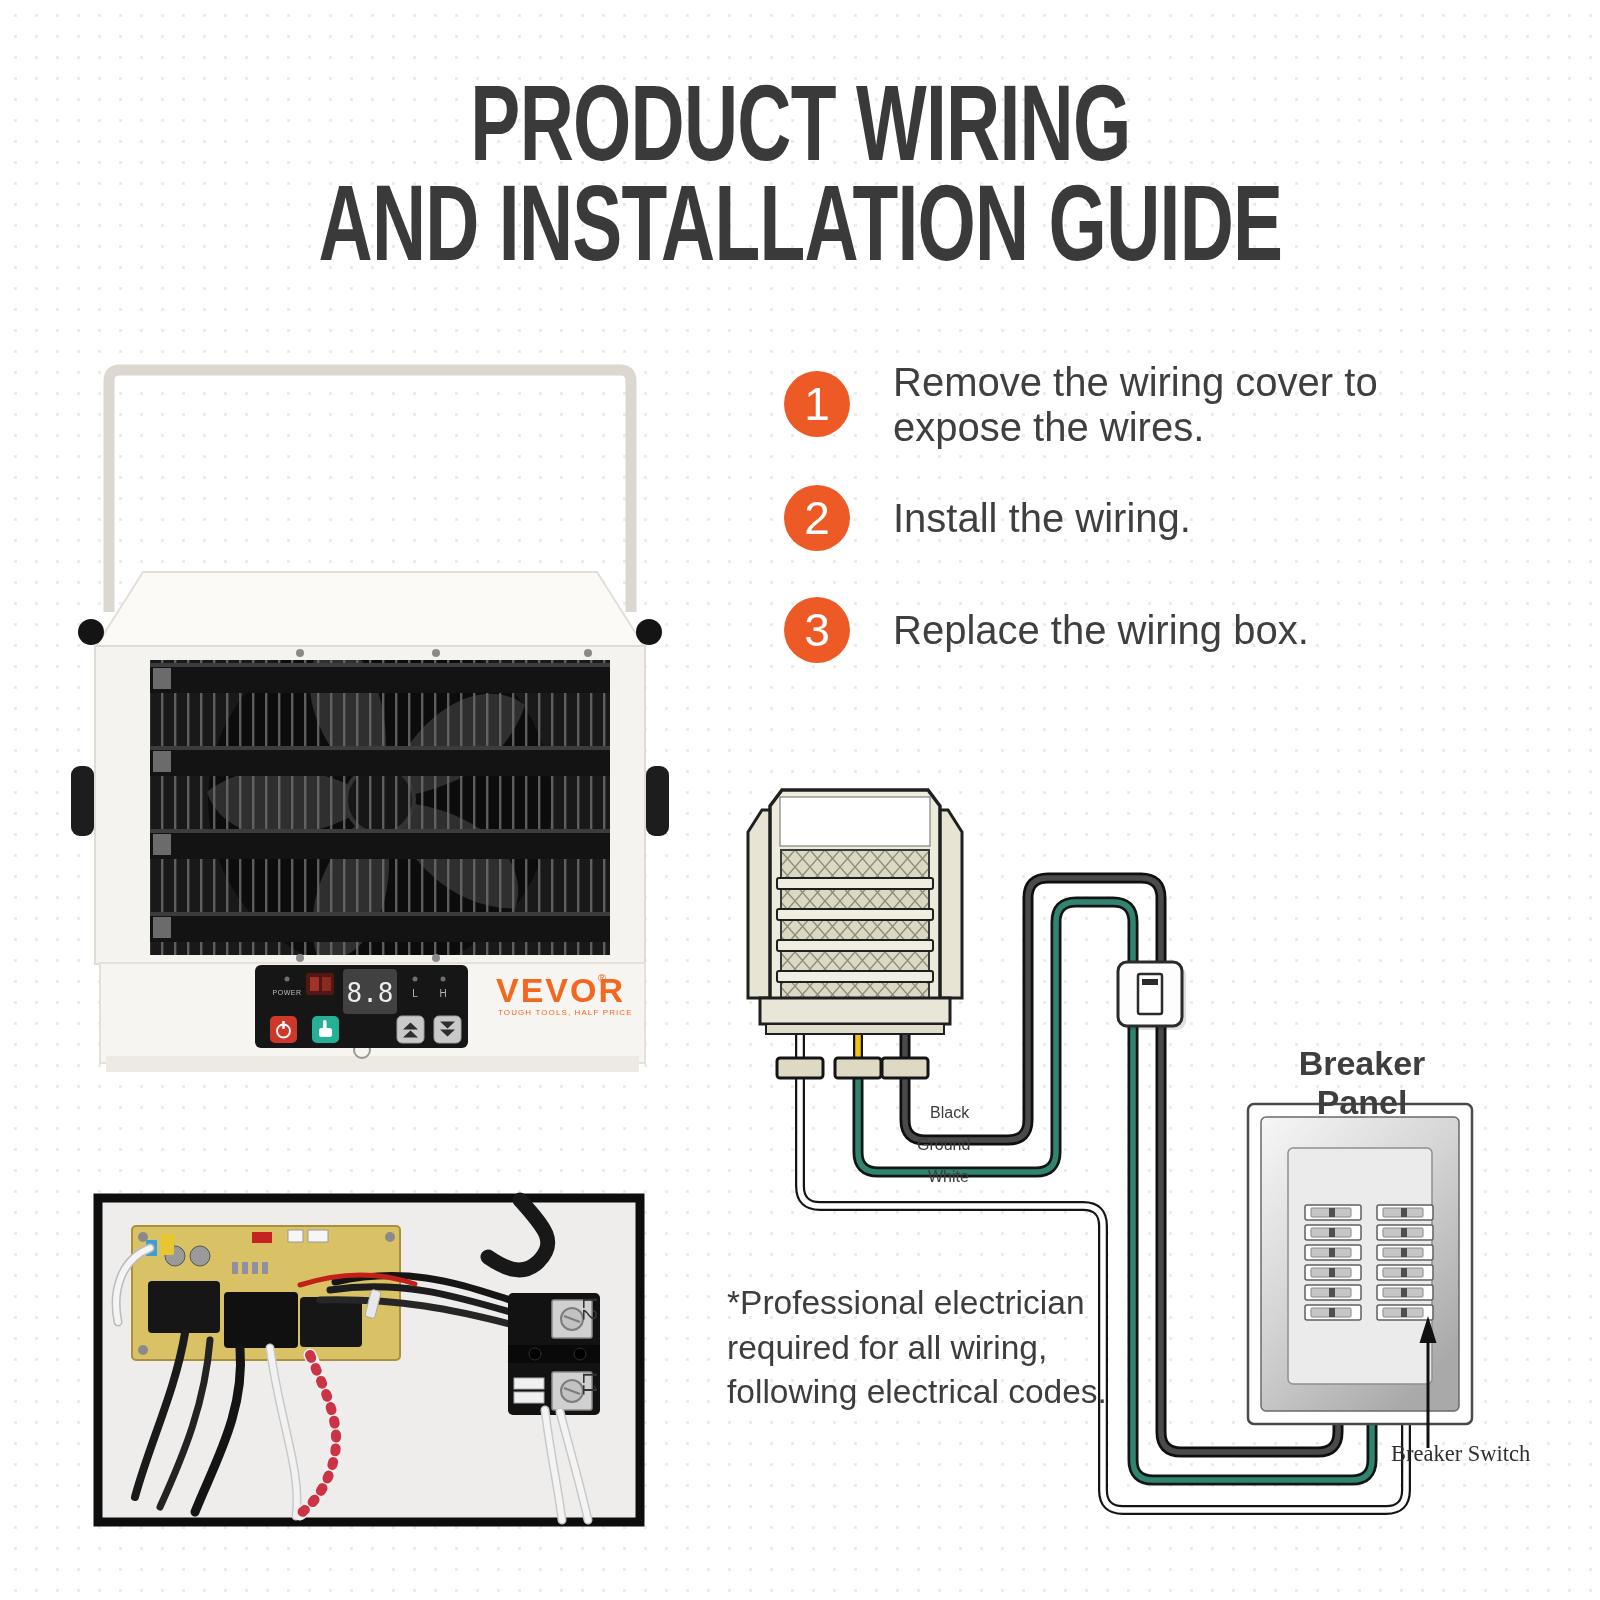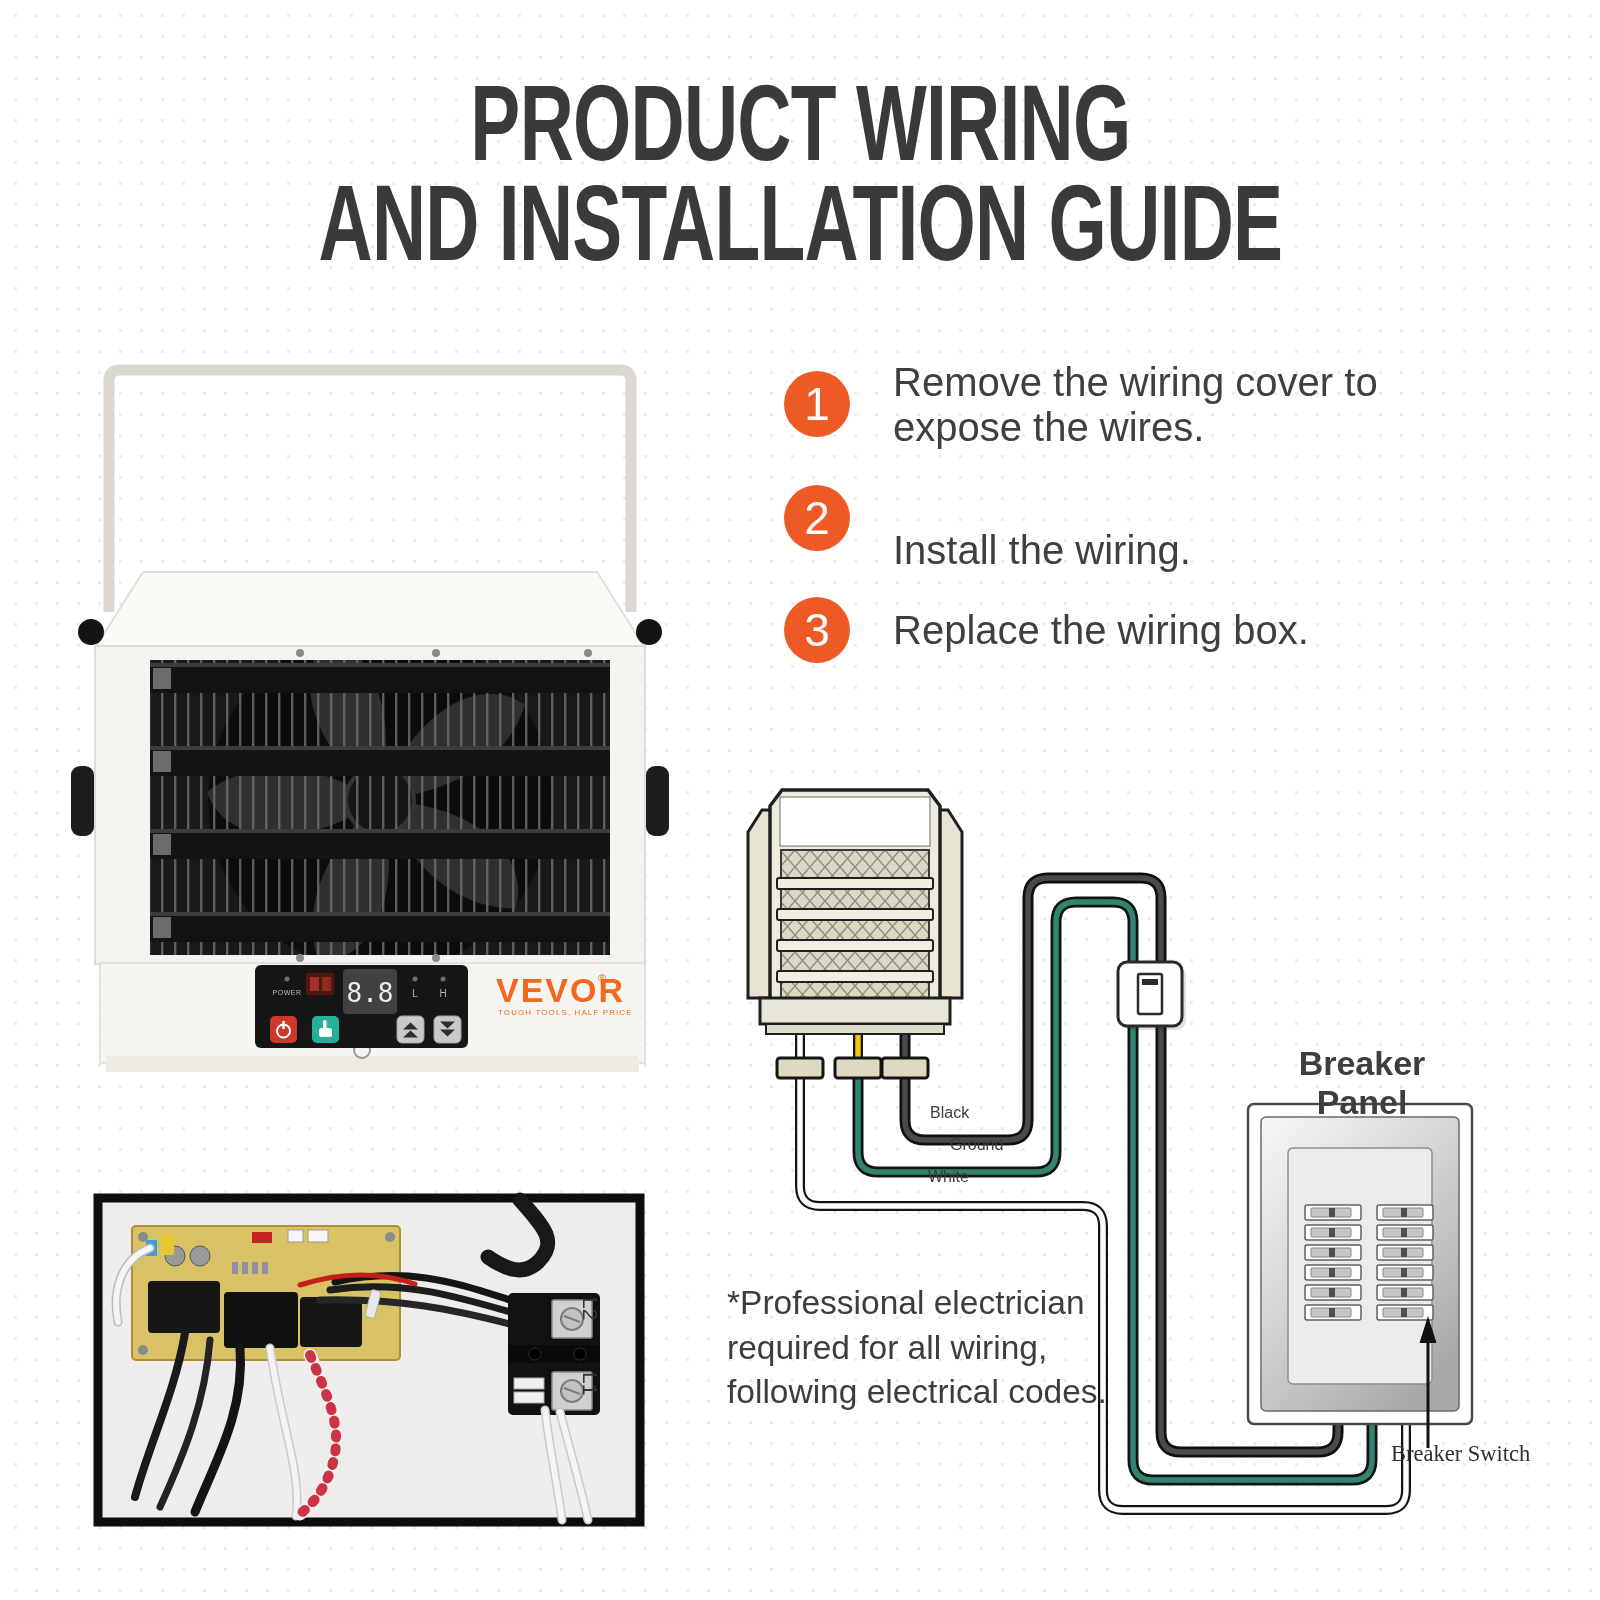--- a/index.html
+++ b/index.html
@@ -333,29 +333,29 @@
 </div>
 
 <div class="abs step-circle" style="top:371px;">
   <span>1</span>
 </div>
 <div class="abs step-text" style="top:360px;">Remove the wiring cover to expose the wires.</div>
 
 <div class="abs step-circle" style="top:485px;">
   <span>2</span>
 </div>
-<div class="abs step-text" style="top:496px;margin-top:32px;">Install the wiring.</div>
+<div class="abs step-text" style="top:496px;">Install the wiring.</div>
 
 <div class="abs step-circle" style="top:597px;">
   <span>3</span>
 </div>
 <div class="abs step-text" style="top:608px;">Replace the wiring box.</div>
 
 <div class="abs wire-label" style="left:930px;top:1104px;">Black</div>
-<div class="abs wire-label" style="left:917px;top:1136px;margin-left:33px;">Ground</div>
+<div class="abs wire-label" style="left:917px;top:1136px;">Ground</div>
 <div class="abs wire-label" style="left:928px;top:1168px;">White</div>
 
 <div class="abs bp-label">Breaker Panel</div>
 <div class="abs bs-label">Breaker Switch</div>
 
 <div class="abs note">
   <div>*Professional electrician</div>
   <div>required for all wiring,</div>
   <div>following electrical codes.</div>
 </div>

